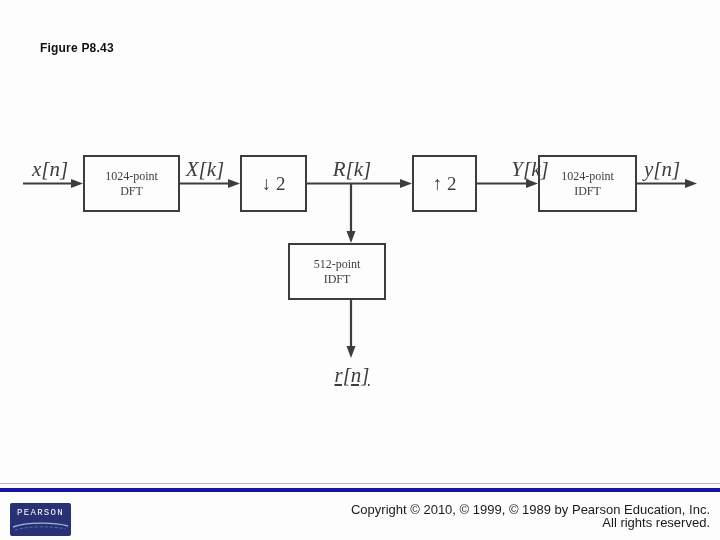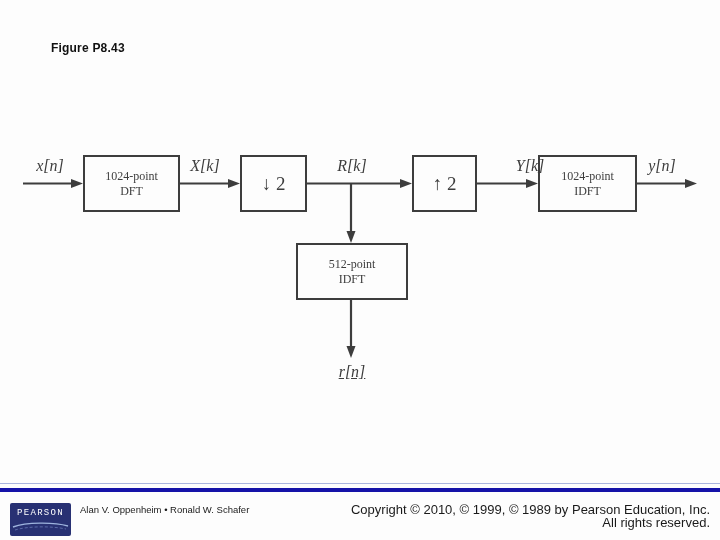--- a/index.html
+++ b/index.html
@@ -5,42 +5,41 @@
   html,body{margin:0;padding:0;background:#e9e9e9;}
   .slide{
     position:relative;width:720px;height:540px;margin:0 auto;
     background:#fdfdfd;overflow:hidden;
     font-family:"Liberation Sans", sans-serif;
   }
   .slide-title{
     position:absolute;left:40px;top:41px;
     font-size:12px;font-weight:bold;color:#111;
     letter-spacing:0.2px;
-    margin-left:11px;
   }
   
   .diagram{position:absolute;left:0;top:0;width:720px;height:540px;}
   .connectors{position:absolute;left:0;top:0;}
   .block{
     position:absolute;box-sizing:border-box;
     border:2.5px solid #3d3d3d;background:#fdfdfd;
     display:flex;flex-direction:column;align-items:center;justify-content:center;
     font-family:"Liberation Serif", serif;font-size:12px;line-height:1.18;
     color:#3d3d3d;text-align:center;
   }
   .block.rate{font-size:19px;line-height:1;}
   .blk-dft{left:83px;top:155px;width:97px;height:57px;}
   .blk-dec{left:240px;top:155px;width:67px;height:57px;}
   .blk-exp{left:412px;top:155px;width:65px;height:57px;}
   .blk-idft1024{left:538px;top:155px;width:99px;height:57px;}
-  .blk-idft512{left:296px;top:243px;width:112px;height:57px;}
+  .blk-idft512{left:288px;top:243px;width:98px;height:57px;}
   .sig{
     position:absolute;width:64px;text-align:center;
     font-family:"Liberation Serif", serif;font-style:italic;
-    font-size:16px;color:#3d3d3d;
+    font-size:21px;color:#3d3d3d;
   }
   .sig-x{left:18px;top:157px;}
   .sig-X{left:173px;top:157px;}
   .sig-R{left:320px;top:157px;}
   .sig-Y{left:477px;top:157px;padding-left:21px;}
   .sig-y{left:630px;top:157px;}
   .sig-r{left:320px;top:363px;text-decoration:underline;}
   
   .rule-light{position:absolute;left:0;top:483px;width:720px;height:1px;background:#aab4de;}
   .rule-navy{position:absolute;left:0;top:488px;width:720px;height:3.5px;background:#1512a8;}
@@ -130,21 +129,20 @@
 
   <div class="logo">
     <span class="logo-word">PEARSON</span>
     <svg width="61" height="33" viewBox="0 0 61 33">
       <path d="M3,24 C16,19 44,19 58,23" stroke="#9db3dd" stroke-width="1.4" fill="none"></path>
       <path d="M5,27 C18,23 42,23 56,26" stroke="#5b6aa8" stroke-width="1" fill="none" stroke-dasharray="3,2"></path>
     </svg>
   </div>
 
   <div class="foot-left">
-    <div>Alan V. Oppenheim • Ronald W. Schafer</div>
   </div>
 
   <div class="foot-right">
     <div>Copyright © 2010, © 1999, © 1989 by Pearson Education, Inc.</div>
     <div>All rights reserved.</div>
   </div>
 
 </div>
 
 </body></html>

